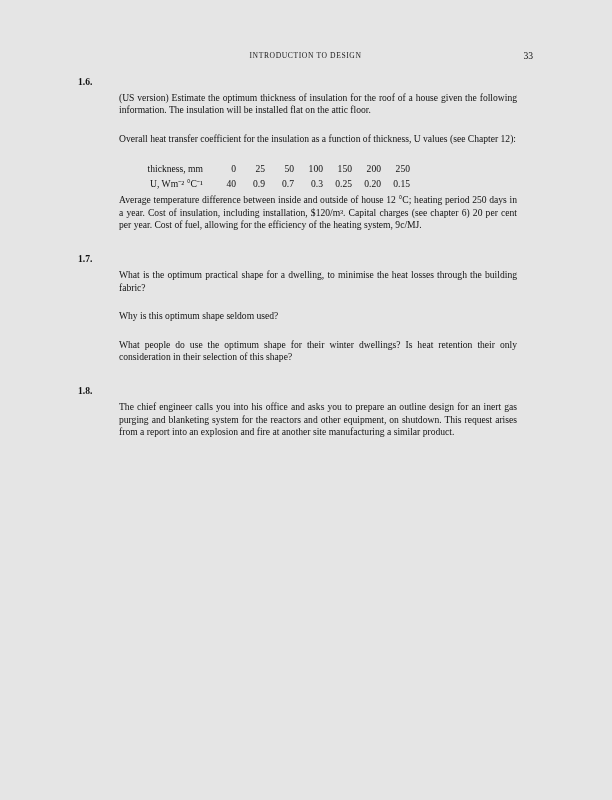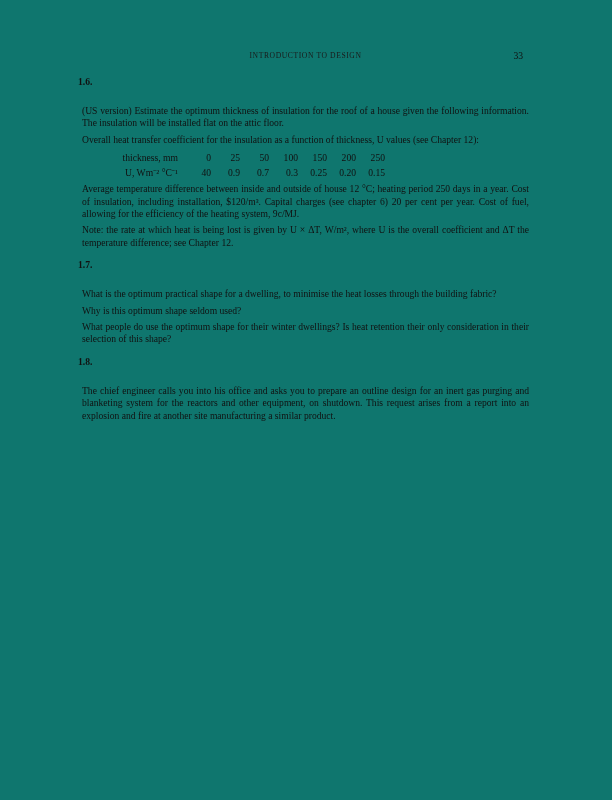--- a/index.html
+++ b/index.html
@@ -4,21 +4,21 @@
 <style>
   html, body {
     margin: 0;
     padding: 0;
     background: #ffffff;
   }
   .page {
     position: relative;
     width: 612px;
     height: 800px;
-    background: #0f766e;
+    background: #e5e5e5;
     color: #111111;
     font-family: "Liberation Serif", serif;
     font-size: 9.6px;
     line-height: 12.4px;
     box-sizing: border-box;
     padding: 50px 79px 40px 78px;
   }
   .page-header {
     position: relative;
     height: 14px;
@@ -26,40 +26,39 @@
   }
   .running-head {
     display: block;
     text-align: center;
     font-size: 7.6px;
     letter-spacing: 0.6px;
     color: #1a1a1a;
   }
   .page-number {
     position: absolute;
-    right: 10px;
+    right: 0;
     top: 0;
     font-size: 9.6px;
     color: #111111;
   }
   .problem {
     display: flex;
     margin-bottom: 6px;
-    flex-direction: column;
   }
   .prob-num {
     flex: 0 0 25px;
     font-weight: bold;
     text-align: left;
   }
   .prob-body {
     flex: 1 1 auto;
   }
   .prob-body p {
-    margin: 4px;
+    margin: 16px;
     text-align: justify;
   }
   .prob-body p.space-above {
     margin-top: 3px;
   }
   .data-table {
     border-collapse: collapse;
     margin: 4px 0 3px 0;
   }
   .data-table td {
@@ -110,21 +109,20 @@
           <td class="val">0.9</td>
           <td class="val">0.7</td>
           <td class="val">0.3</td>
           <td class="val">0.25</td>
           <td class="val">0.20</td>
           <td class="val">0.15</td>
         </tr>
       </tbody>
         </table>
       <p class="space-above">Average temperature difference between inside and outside of house 12 °C; heating period 250 days in a year. Cost of insulation, including installation, $120/m³. Capital charges (see chapter 6) 20 per cent per year. Cost of fuel, allowing for the efficiency of the heating system, 9c/MJ.</p>
-      <p>Note: the rate at which heat is being lost is given by U × ΔT, W/m², where U is the overall coefficient and ΔT the temperature difference; see Chapter 12.</p>
     </div>
   </section>
 
   <section class="problem">
     <div class="prob-num">1.7.</div>
     <div class="prob-body">
       <p>What is the optimum practical shape for a dwelling, to minimise the heat losses through the building fabric?</p>
       <p>Why is this optimum shape seldom used?</p>
       <p>What people do use the optimum shape for their winter dwellings? Is heat retention their only consideration in their selection of this shape?</p>
     </div>

